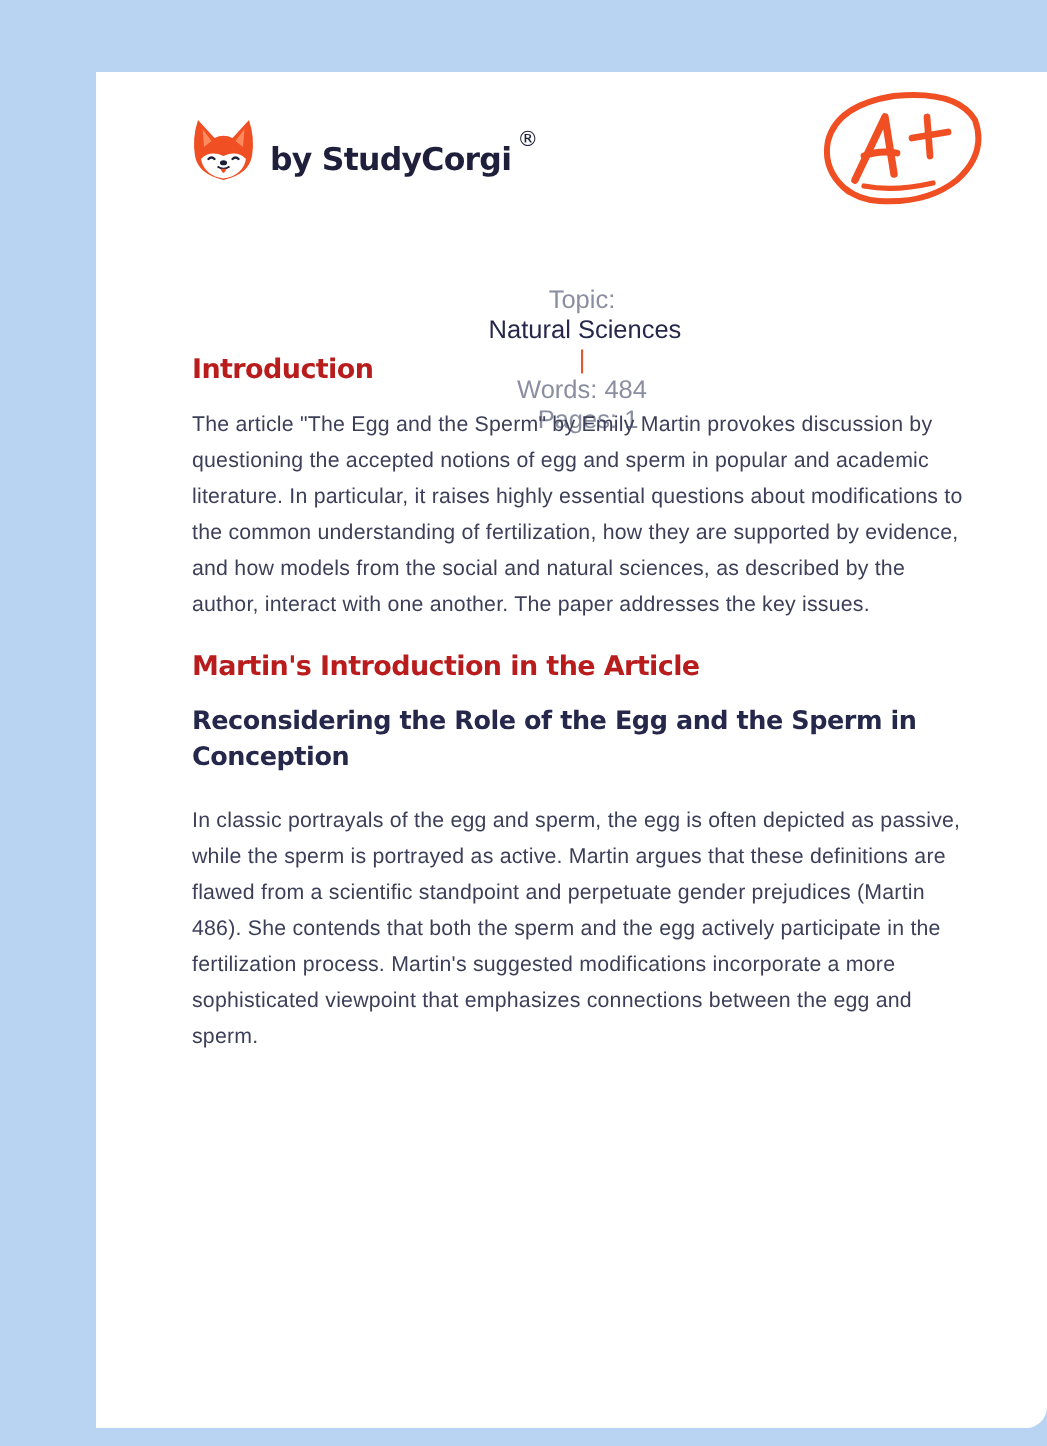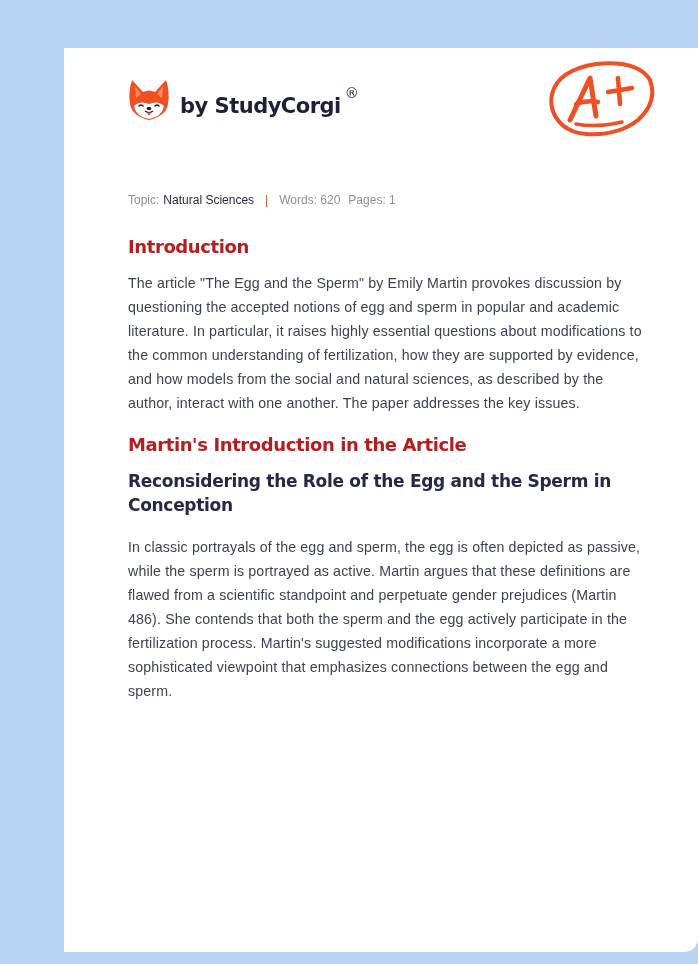--- a/index.html
+++ b/index.html
@@ -54,24 +54,25 @@
       font-family: "DejaVu Sans", sans-serif;
       font-weight: bold;
       font-size: 26px;
       line-height: 41px;
       color: #25284a;
       letter-spacing: -0.6px;
     }
     .meta {
       margin-top: 12px;
       font-family: "Liberation Sans", sans-serif;
-      font-size: 12px;
+      font-size: 17px;
       color: #8a8ea0;
       display: flex; align-items: center;
       height: 20px;
+      flex-direction: column;
     }
     .meta .topic-val { color: #25284a; margin-left: 4px; }
     .meta .sep { color: #e2542a; margin: 0 11px; }
     .meta .pages { margin-left: 8px; }
     h2 {
       font-family: "DejaVu Sans", sans-serif;
       font-weight: bold;
       font-size: 18px;
       color: #b91c1c;
       letter-spacing: -0.4px;
@@ -134,21 +135,21 @@
     <path d="M72 20 L74 46" stroke="#f04e23" stroke-width="4.5" fill="none" stroke-linecap="round"></path>
     <path d="M30 66 Q50 70 76 64" stroke="#f04e23" stroke-width="3.5" fill="none" stroke-linecap="round"></path>
   </svg>
 
   <div class="content">
 
     <div class="meta">
       <span>Topic:</span>
       <span class="topic-val">Natural Sciences</span>
       <span class="sep">|</span>
-      <span>Words: 620</span>
+      <span>Words: 484</span>
       <span class="pages">Pages: 1</span>
     </div>
 
     <h2 class="h-intro">Introduction</h2>
     <p class="p-intro">The article "The Egg and the Sperm" by Emily Martin provokes discussion by questioning the accepted notions of egg and sperm in popular and academic literature. In particular, it raises highly essential questions about modifications to the common understanding of fertilization, how they are supported by evidence, and how models from the social and natural sciences, as described by the author, interact with one another. The paper addresses the key issues.</p>
 
     <h2 class="h-sugg">Martin's Introduction in the Article</h2>
     <h3 class="h-recon">Reconsidering the Role of the Egg and the Sperm in Conception</h3>
     <p class="p-classic">In classic portrayals of the egg and sperm, the egg is often depicted as passive, while the sperm is portrayed as active. Martin argues that these definitions are flawed from a scientific standpoint and perpetuate gender prejudices (Martin 486). She contends that both the sperm and the egg actively participate in the fertilization process. Martin's suggested modifications incorporate a more sophisticated viewpoint that emphasizes connections between the egg and sperm.</p>
   </div>

